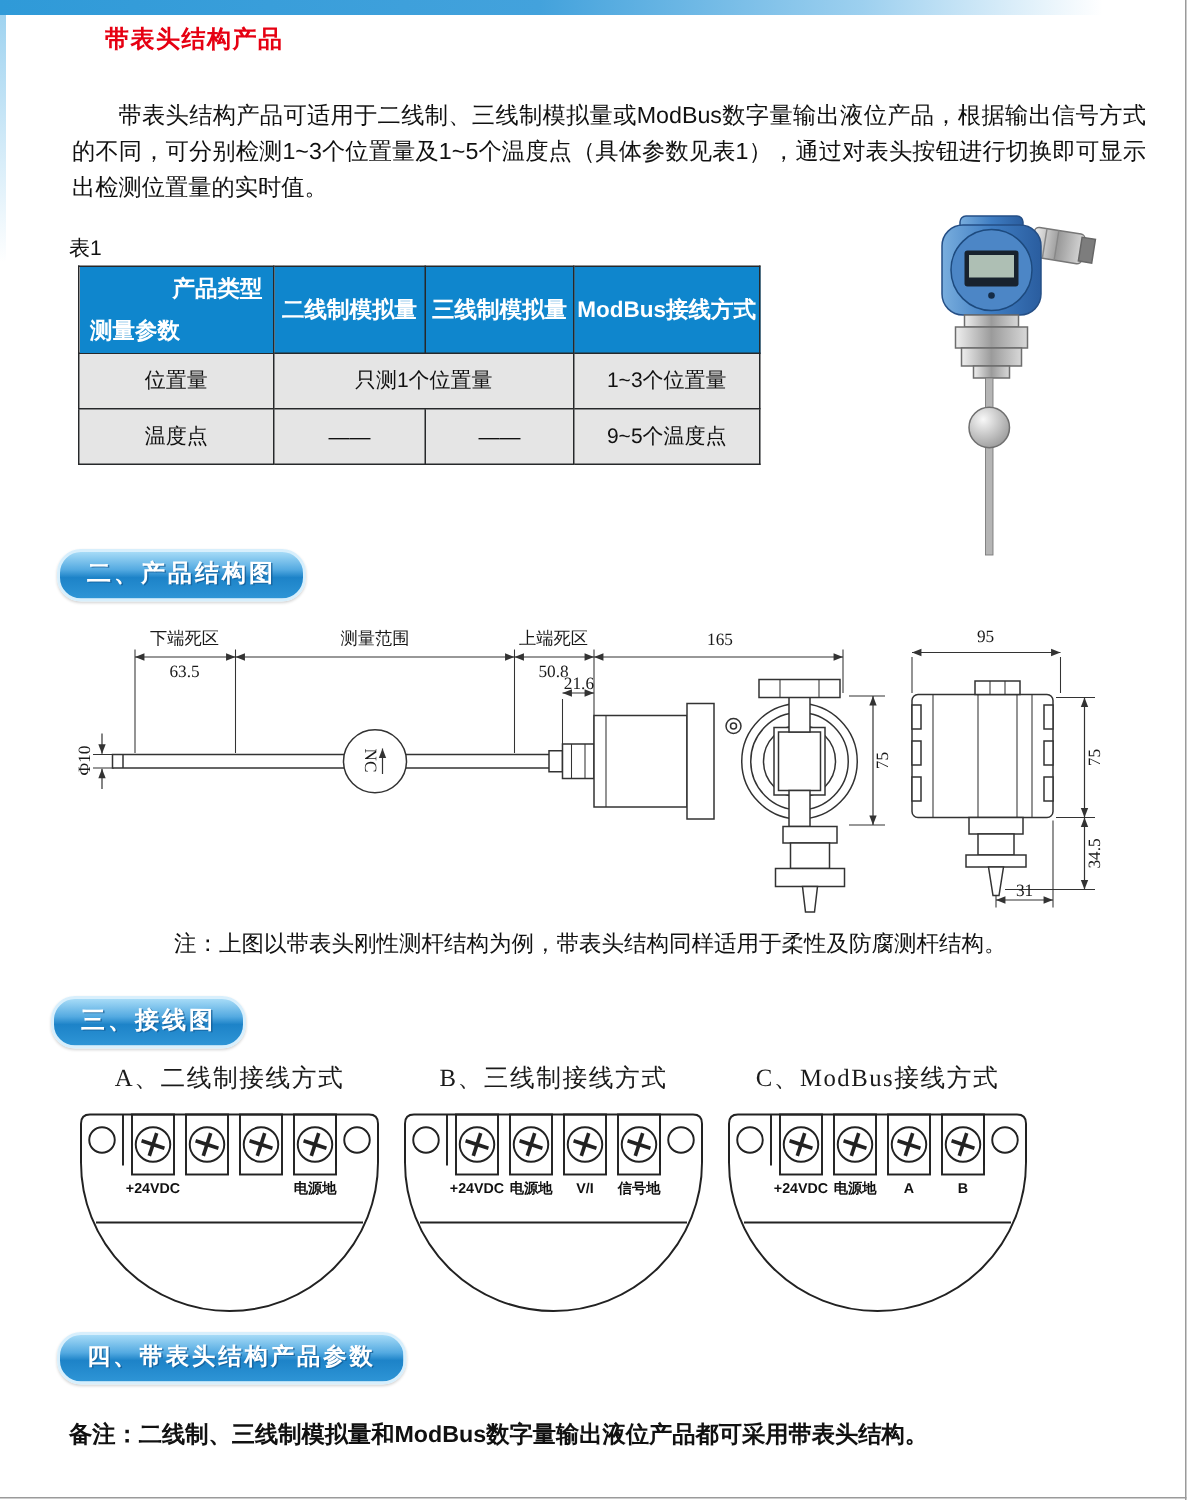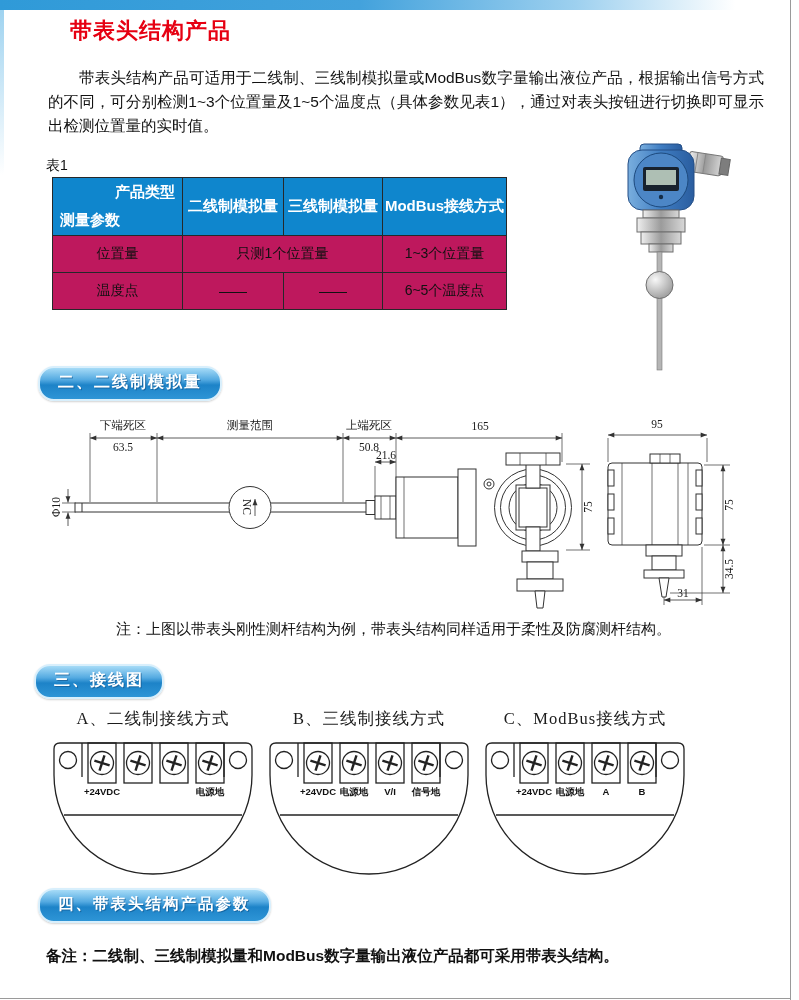--- a/index.html
+++ b/index.html
@@ -4,37 +4,37 @@
 <style>
   html,body{margin:0;padding:0;background:#fff;}
   .page{position:relative;width:799px;height:1000px;background:#fff;overflow:hidden;
         font-family:"Liberation Sans",sans-serif;color:#111;}
   .edge-right{position:absolute;left:790px;top:0;width:1px;height:1000px;background:#9a9a9a;}
   .edge-bottom{position:absolute;left:0;top:998px;width:791px;height:1px;background:#9a9a9a;}
   .top-bar{position:absolute;left:0;top:0;width:799px;height:10px;
            background:linear-gradient(90deg,#2f9ad8 0%,#43a2dc 45%,#9dd0ef 72%,#ffffff 92%);}
   .left-strip{position:absolute;left:0;top:10px;width:4px;height:165px;
               background:linear-gradient(180deg,#9fd3f0,rgba(255,255,255,0));}
-  .page-title{position:absolute;left:70px;top:16px;font-size:22px;font-weight:bold;
+  .page-title{position:absolute;left:70px;top:16px;font-size:16px;font-weight:bold;
               color:#e60012;letter-spacing:1px;}
   .banner{position:absolute;display:inline-block;padding:4px 18px 6px 18px;border-radius:16px;
           background:linear-gradient(180deg,#a6dbf7 0%,#54aae1 38%,#1d83c8 55%,#2e95d6 100%);
           border:2px solid #d8effc;color:#fff;font-weight:bold;font-size:16px;letter-spacing:2px;
           text-shadow:1px 1px 0 rgba(17,84,140,.65);box-shadow:0 1px 2px rgba(0,0,0,.18);}
   #banner1{left:62px;top:57px;letter-spacing:4px;}
   #banner2{left:38px;top:366px;}
   #banner3{left:34px;top:664px;}
   #banner4{left:38px;top:888px;font-size:15.5px;}
   .para{position:absolute;left:48px;top:66px;width:716px;font-size:15.5px;line-height:1.55;
         text-indent:2em;text-align:justify;}
   .tbl-caption{position:absolute;left:46px;top:157px;font-size:14px;}
   table.t1{position:absolute;left:52px;top:177px;border-collapse:collapse;table-layout:fixed;padding-left:48px;}
   table.t1 td{border:1.4px solid #26282a;text-align:center;vertical-align:middle;font-size:14px;}
   table.t1 .hdr{background:#0f86cd;color:#fff;font-weight:bold;font-size:15px;}
-  table.t1 .data{background:#be185d;}
+  table.t1 .data{background:#e5e5e5;}
   .diag-cell{position:relative;width:128px;height:57px;padding:0;
      background-image:linear-gradient(to top right,
        rgba(0,0,0,0) calc(50% - 0.8px),#22282c calc(50% - 0.8px),
        #22282c calc(50% + 0.8px),rgba(0,0,0,0) calc(50% + 0.8px));}
   .diag-top{position:absolute;top:5px;right:7px;}
   .diag-bottom{position:absolute;bottom:5px;left:7px;}
   .draw-note{position:absolute;left:116px;top:620px;font-size:15px;}
   .photo{position:absolute;left:612px;top:140px;}
   .drawing{position:absolute;left:0;top:410px;}
   .wiring{position:absolute;left:45px;top:708px;width:712px;display:flex;justify-content:flex-start;}
@@ -82,21 +82,21 @@
     </tr>
     <tr style="height:37px">
       <td class="data">位置量</td>
       <td class="data" colspan="2">只测1个位置量</td>
       <td class="data">1~3个位置量</td>
     </tr>
     <tr style="height:37px">
       <td class="data">温度点</td>
       <td class="data">——</td>
       <td class="data">——</td>
-      <td class="data">6~5个温度点</td>
+      <td class="data">9~5个温度点</td>
     </tr>
   </tbody>
     </table>
 
   <svg class="photo" width="185" height="240" viewBox="0 0 185 240">
     <defs>
       <linearGradient id="pgBlue" x1="0" y1="0" x2="1" y2="0">
         <stop offset="0" stop-color="#79aede"></stop>
           <stop offset="0.5" stop-color="#3f7dc2"></stop>
           <stop offset="1" stop-color="#2a5d9f"></stop>
@@ -124,21 +124,21 @@
     <rect x="34" y="30" width="30" height="15" fill="#aebfb4"></rect>
     <circle cx="49" cy="57" r="2.2" fill="#142c47"></circle>
     <rect x="31" y="70" width="36" height="8" fill="url(#pgMetal)" stroke="#6e6e6e"></rect>
     <rect x="25" y="78" width="48" height="14" fill="url(#pgMetal)" stroke="#6e6e6e"></rect>
     <rect x="29" y="92" width="40" height="12" fill="url(#pgMetal)" stroke="#6e6e6e"></rect>
     <rect x="37" y="104" width="24" height="8" fill="url(#pgMetal)" stroke="#6e6e6e"></rect>
     <rect x="45" y="112" width="5" height="118" fill="#b5b5b5" stroke="#7a7a7a" stroke-width="0.6"></rect>
     <circle cx="47.5" cy="145" r="13.5" fill="url(#pgBall)" stroke="#6f6f6f"></circle>
   </svg>
 
-  <div class="banner" id="banner2">二、二线制模拟量</div>
+  <div class="banner" id="banner2">二、产品结构图</div>
 
   <svg class="drawing" width="799" height="205" viewBox="0 0 799 205">
     <defs>
       <marker id="ar" viewBox="0 0 10 8" refX="9.5" refY="4" markerWidth="9" markerHeight="7" orient="auto-start-reverse">
         <path d="M0.5,0.5 L9.5,4 L0.5,7.5 z" fill="#333"></path>
       </marker>
     </defs>
 
     <g>
       <line class="ext" x1="90" y1="23" x2="90" y2="92"></line>

